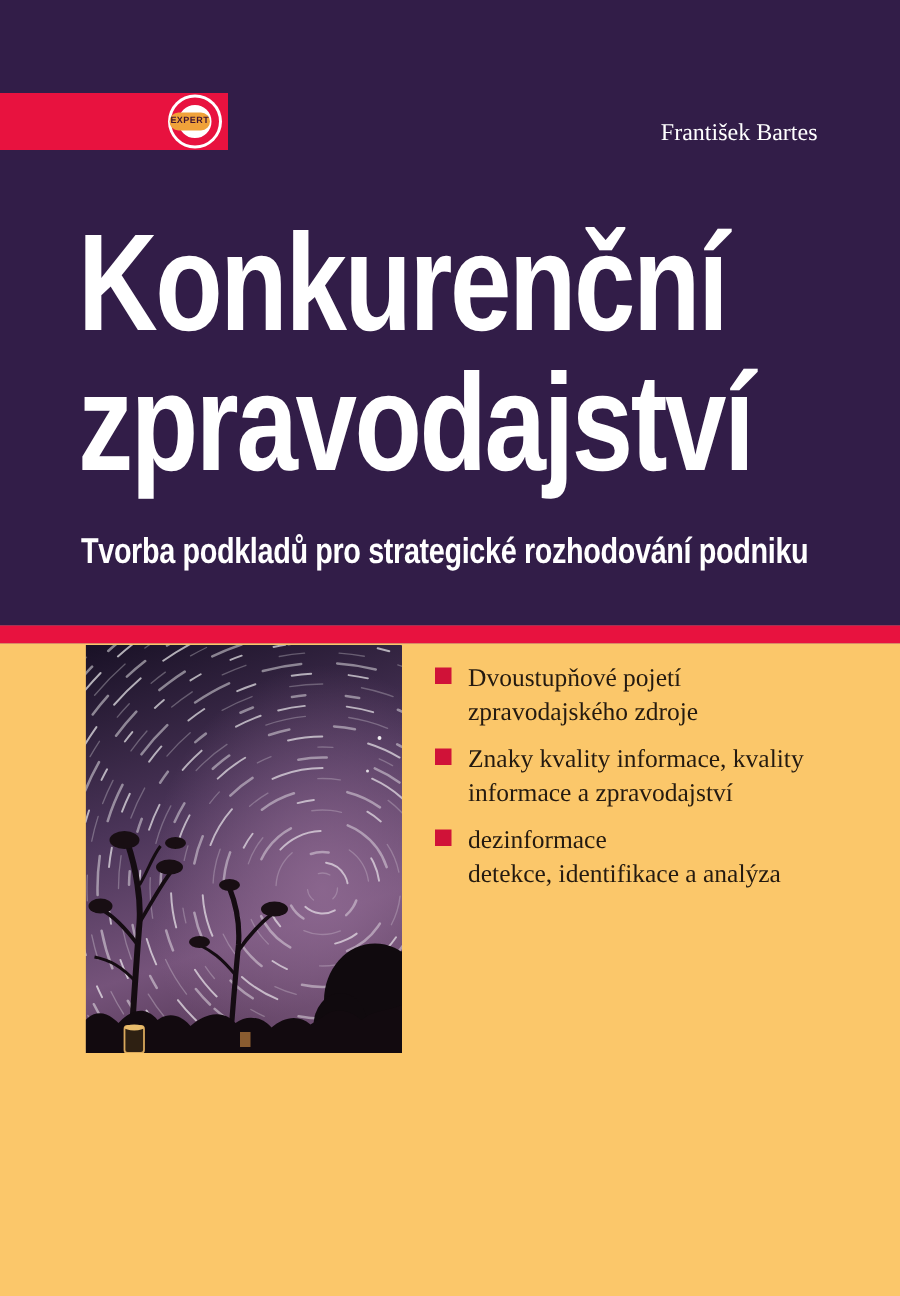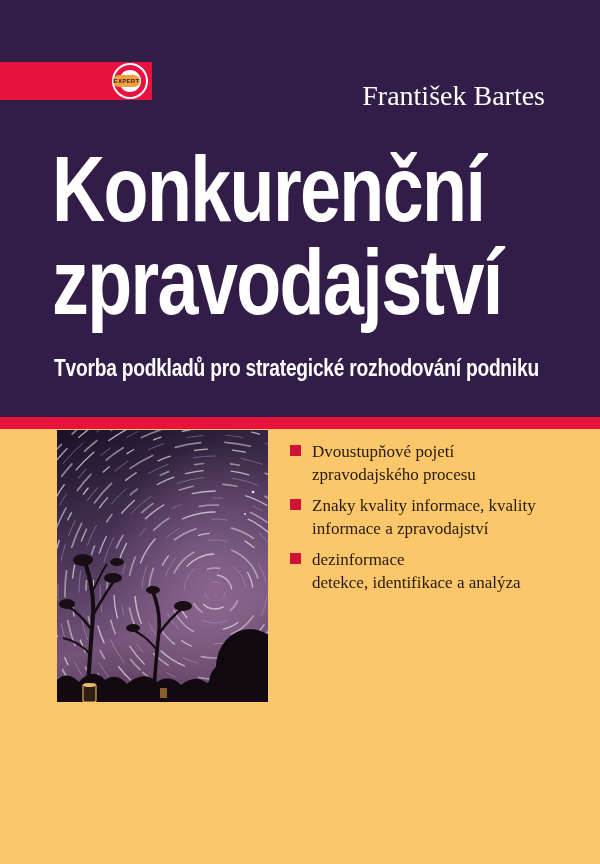--- a/index.html
+++ b/index.html
@@ -12,21 +12,21 @@
   .series-banner{position:absolute;left:0;top:62px;width:152px;height:38px;background:#e8123f;}
   .badge{position:absolute;left:112px;top:63px;width:36px;height:36px;background:#fff;border-radius:50%;}
   .badge-ring{position:absolute;left:2px;top:2px;width:22px;height:22px;border:5px solid #e8123f;border-radius:50%;}
   .badge-oval{
     position:absolute;left:1px;top:12px;width:27px;height:12px;background:#f0a23a;
     border-radius:7px;display:flex;align-items:center;justify-content:center;
   }
   .badge-oval span{font-size:6px;font-weight:bold;color:#401430;letter-spacing:.3px;line-height:1;}
   .author{
     position:absolute;right:55px;top:80px;color:#fff;
-    font-family:"Liberation Serif",serif;font-size:28px;
+    font-family:"Liberation Serif",serif;font-size:16px;
   }
   .title{
     position:absolute;left:52px;top:143px;margin:0;color:#fff;
     font-size:92px;font-weight:bold;line-height:93px;letter-spacing:-2px;
     transform:scaleX(0.8);transform-origin:left top;white-space:nowrap;
   }
   .title span{display:block;}
   .subtitle{
     position:absolute;left:54px;top:354px;color:#fff;
     font-size:24px;font-weight:bold;letter-spacing:-0.3px;
@@ -166,21 +166,21 @@
         <ellipse cx="32.5" cy="255" rx="6.5" ry="2" fill="#e8bc6c"></ellipse>
         <rect x="103" y="258" width="7" height="10" fill="#8a5c30"></rect>
       </svg>
     </div>
 
     <ul class="bullets">
       <li class="bullet-item">
         <span class="bullet-square"></span>
         <div class="bullet-lines">
           <div>Dvoustupňové pojetí</div>
-          <div>zpravodajského procesu</div>
+          <div>zpravodajského zdroje</div>
         </div>
       </li>
       <li class="bullet-item">
         <span class="bullet-square"></span>
         <div class="bullet-lines">
           <div>Znaky kvality informace, kvality</div>
           <div>informace a zpravodajství</div>
         </div>
       </li>
       <li class="bullet-item">

